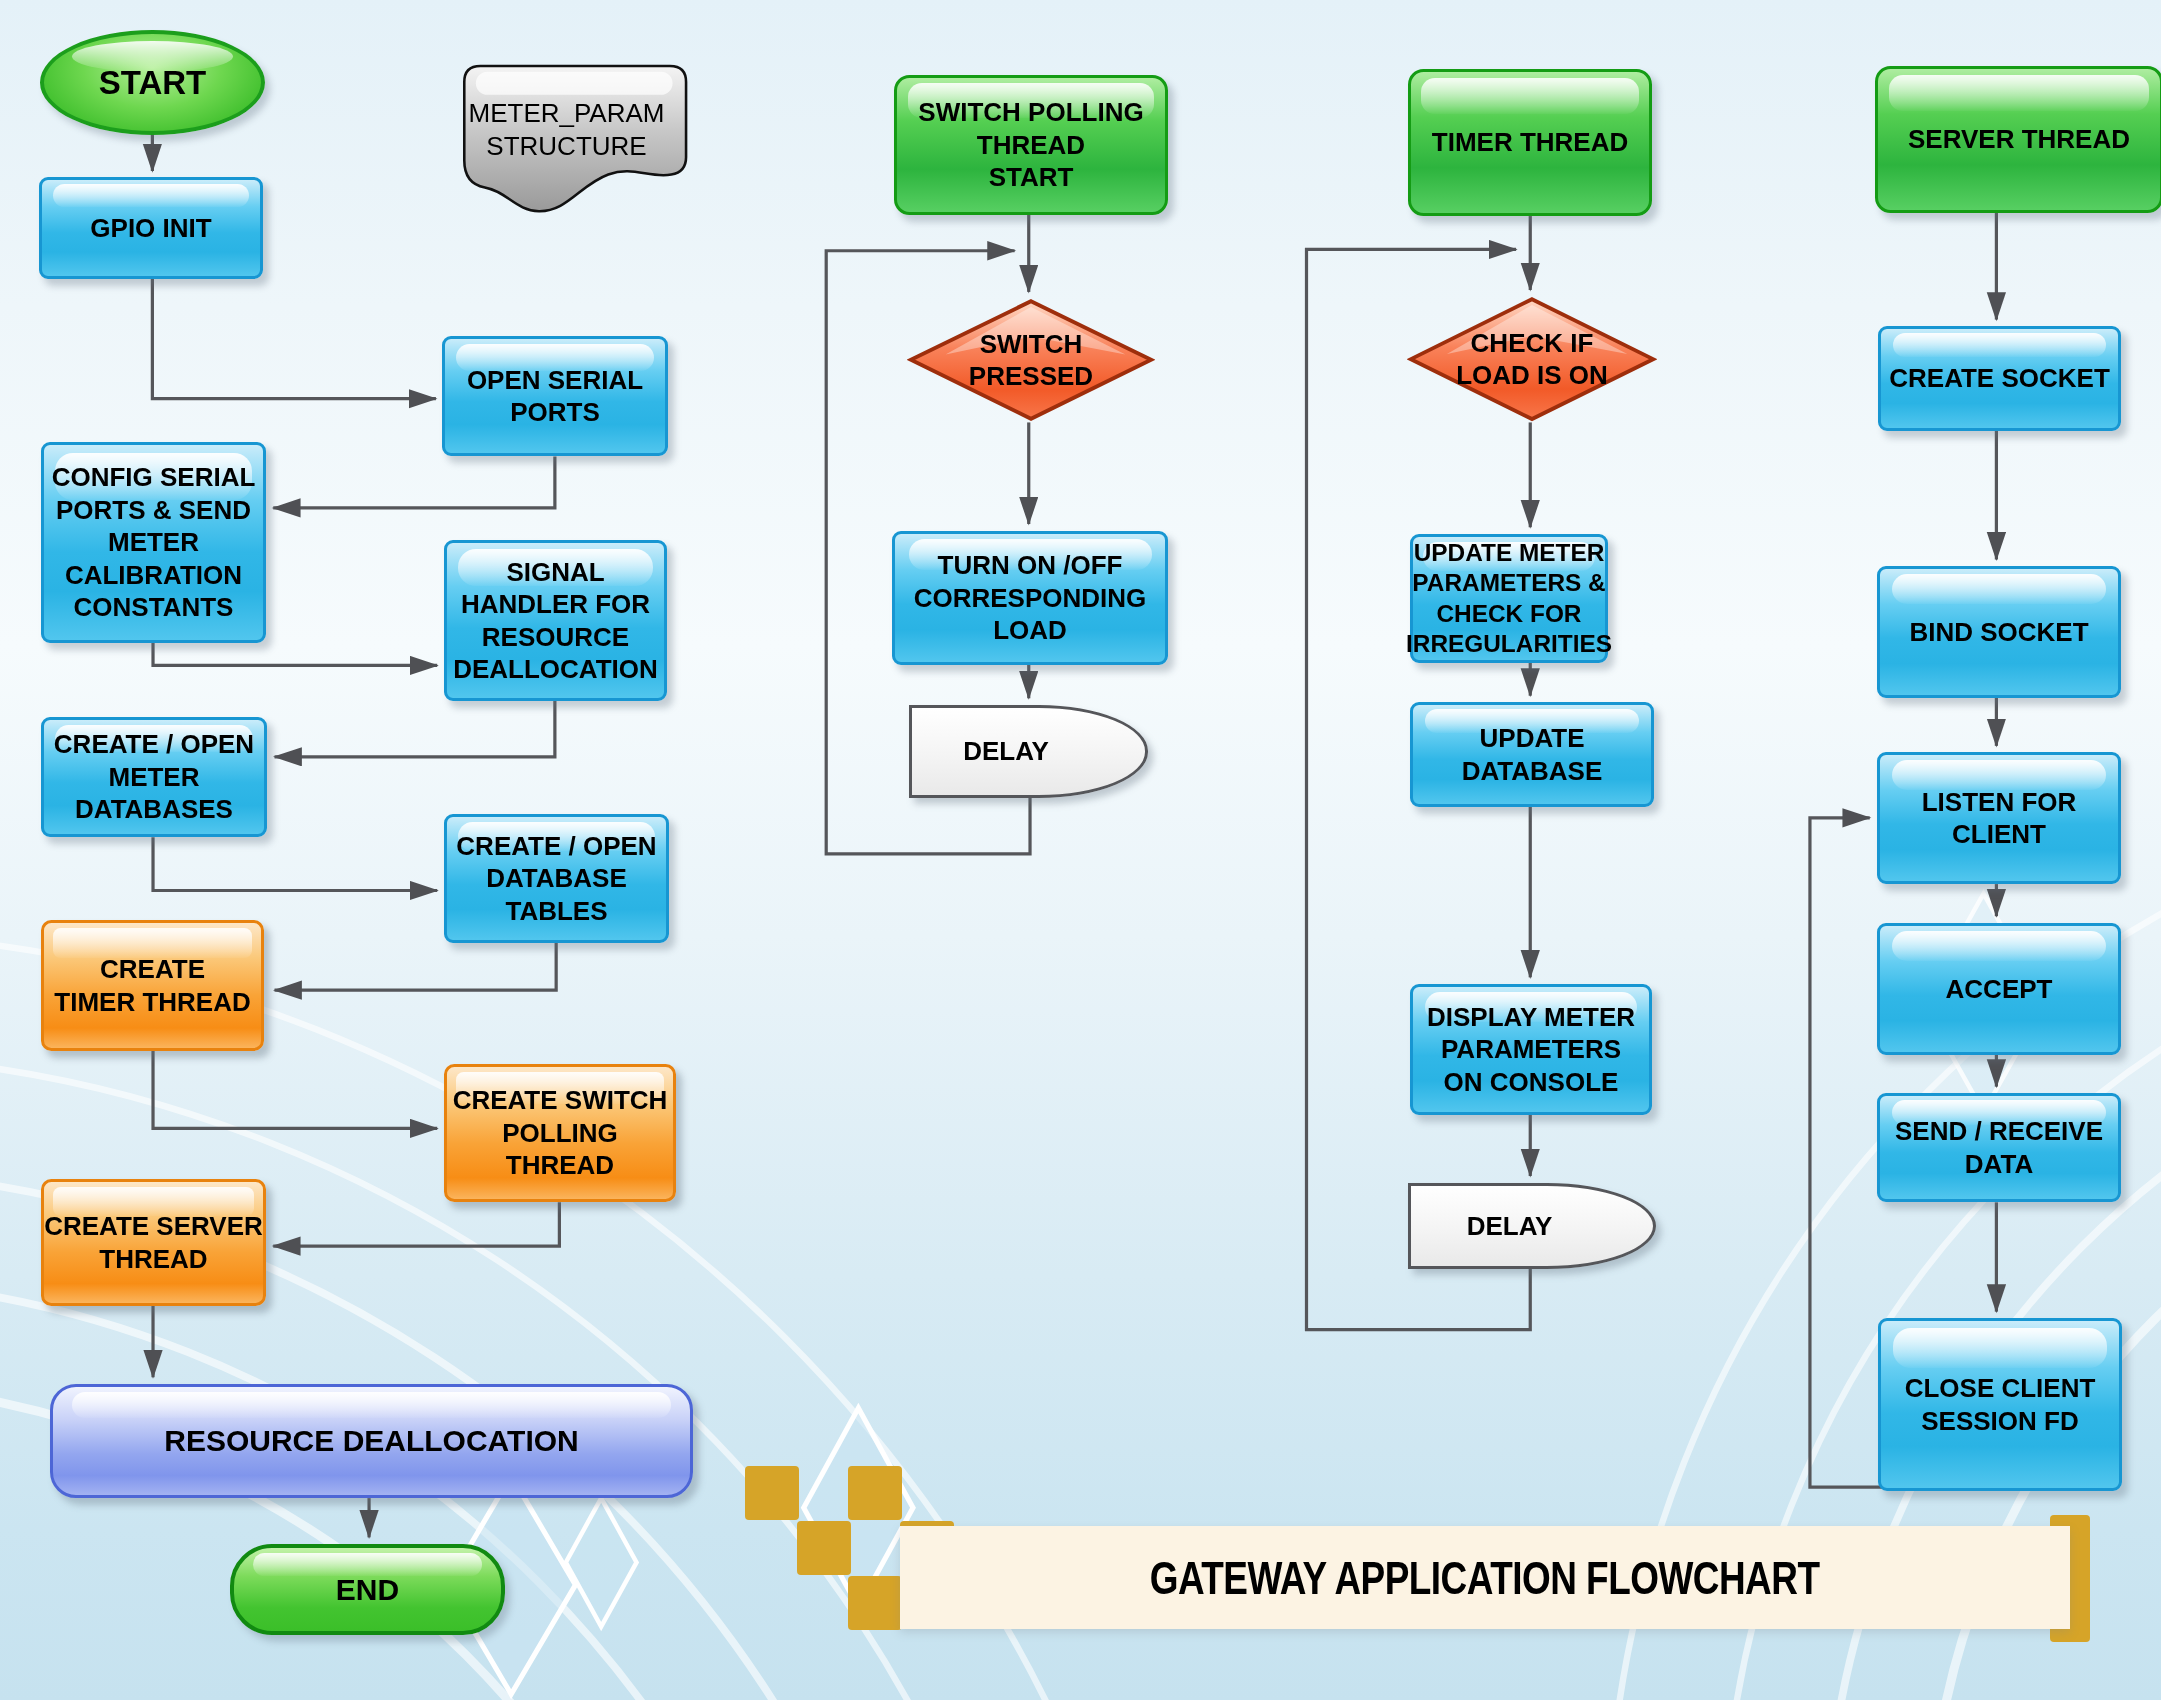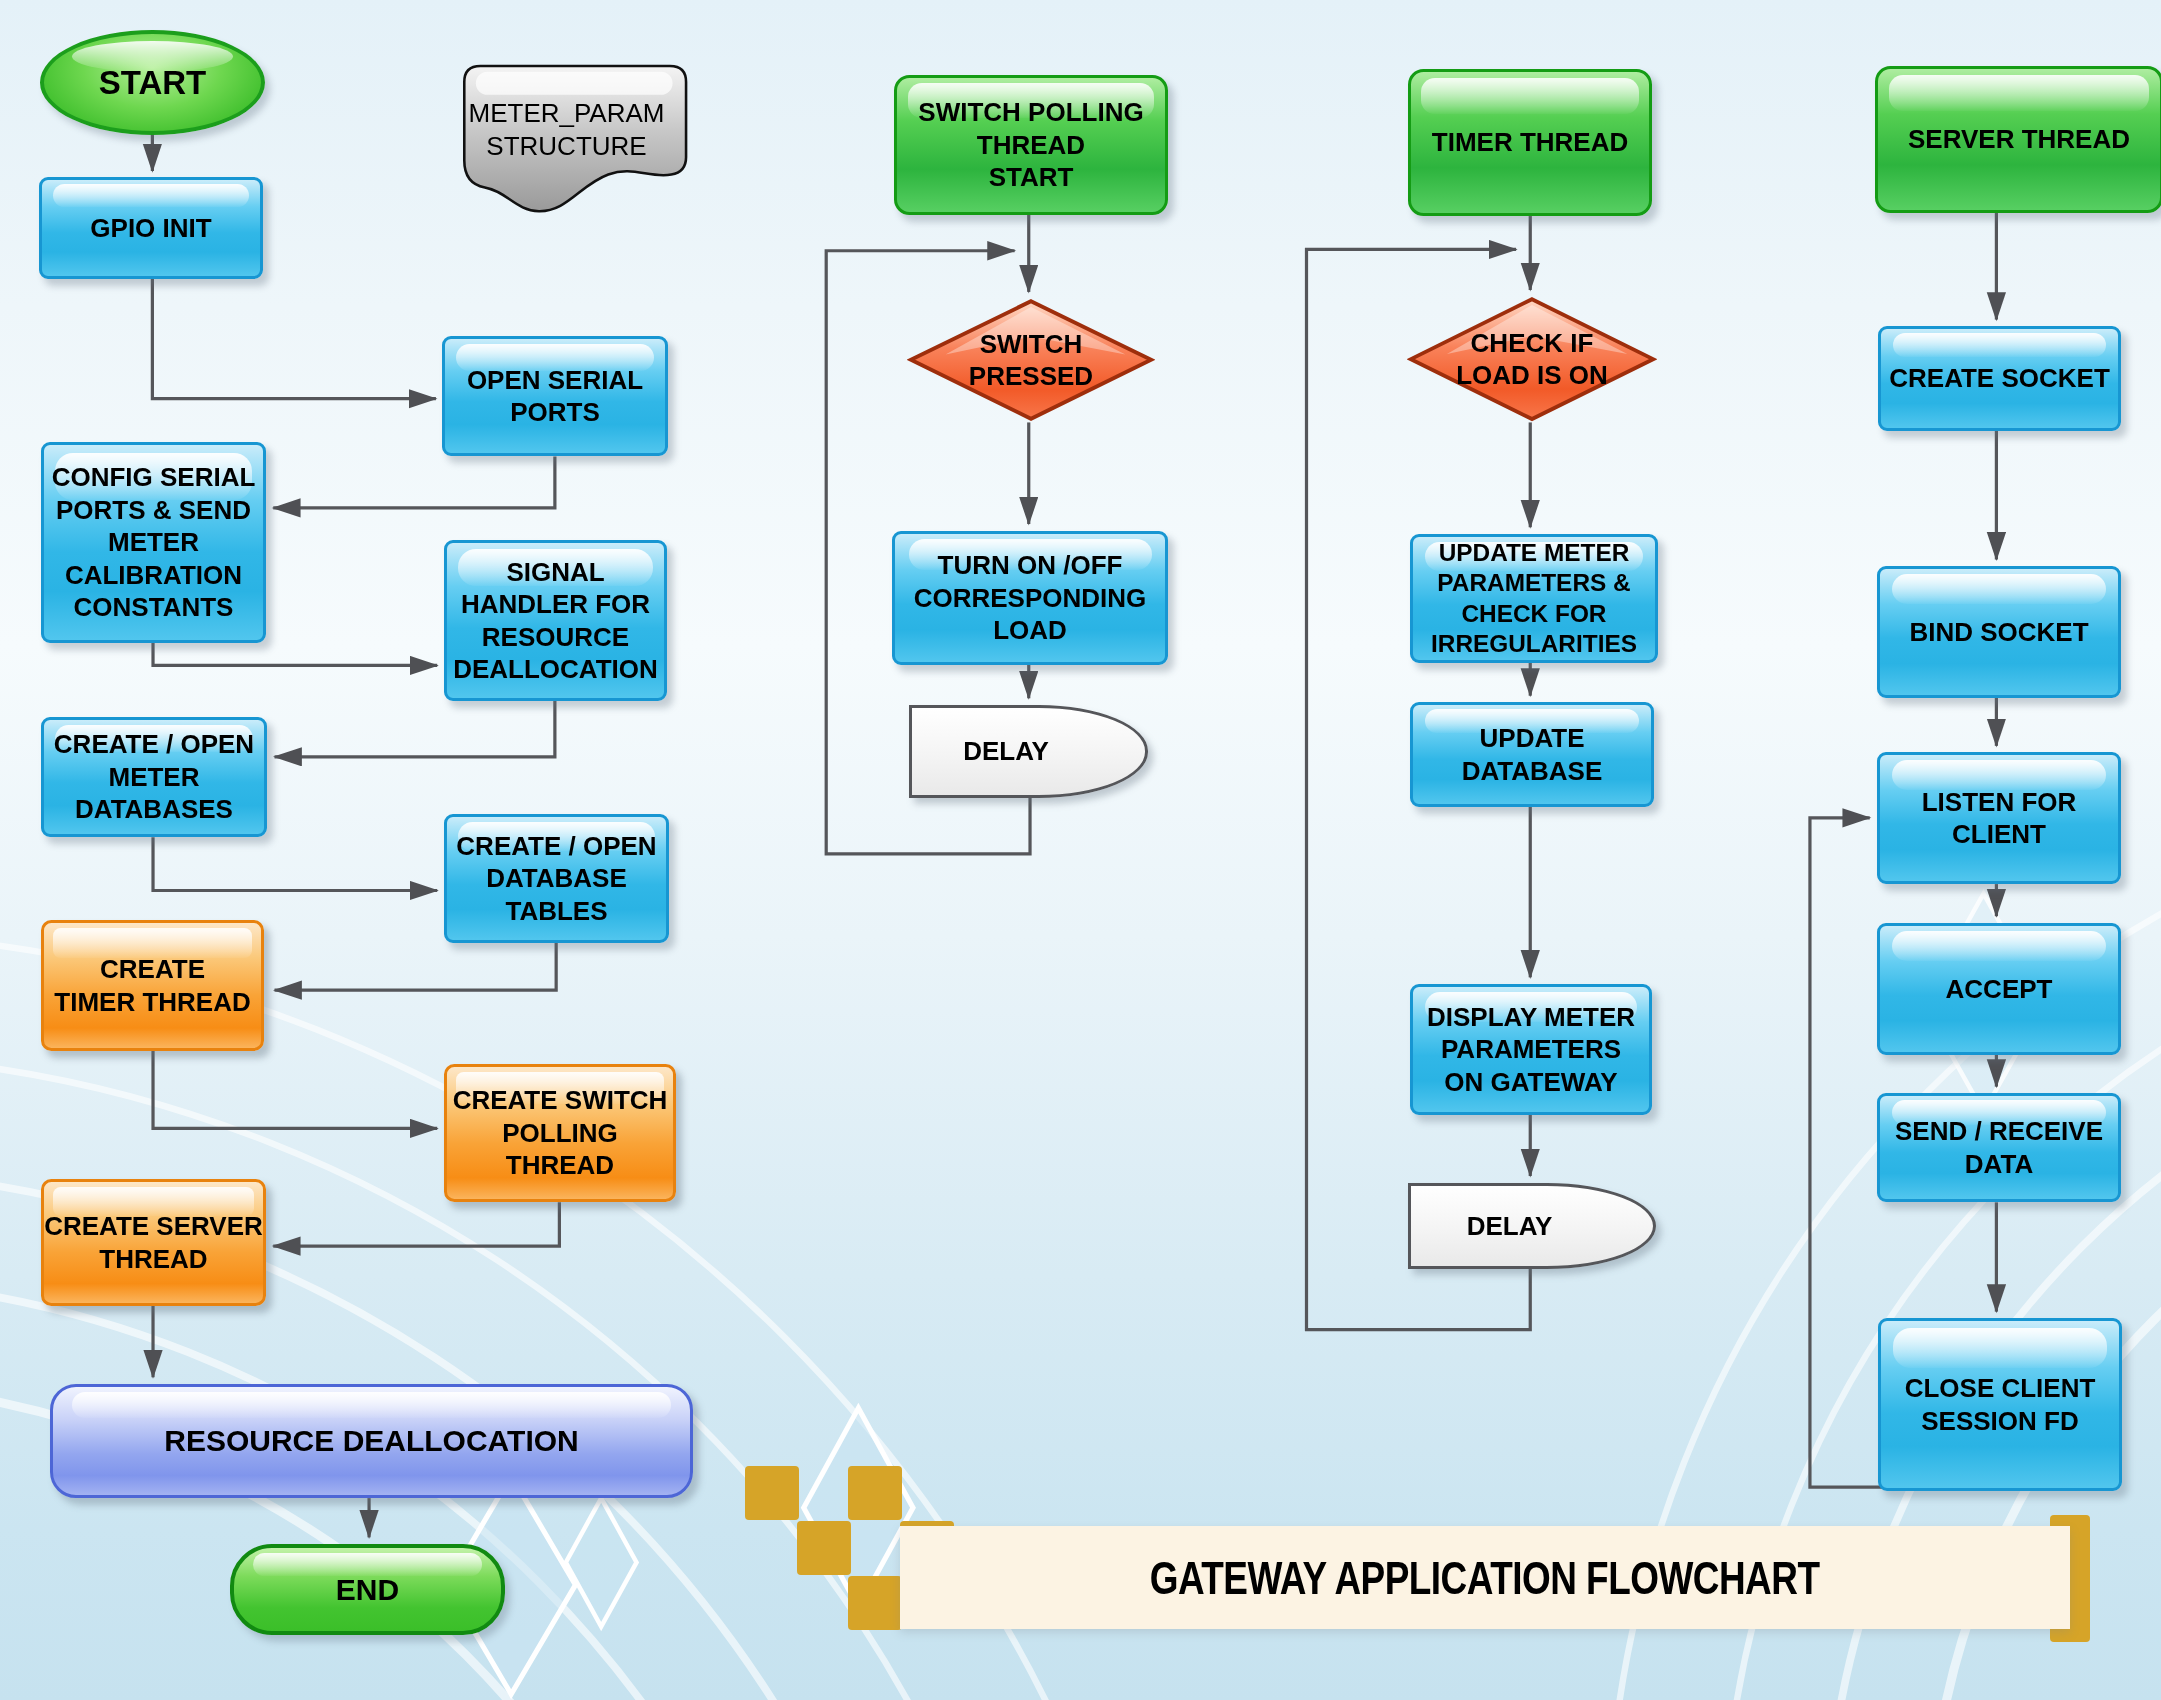--- a/index.html
+++ b/index.html
@@ -259,36 +259,36 @@
             <stop offset="1" stop-color="#f8764a"></stop>
         </linearGradient>
       </defs>
       <polygon points="194,5 382,98 194,191 6,98" fill="url(#dg2)" stroke="#9e2e0c" stroke-width="6"></polygon>
       <polygon points="194,14 342,90 194,62 62,90" fill="rgba(255,255,255,.35)"></polygon>
     </svg>
     <div class="label">CHECK IF
 LOAD IS ON</div>
   </div>
 
-  <div class="node blue" style="left:1410px;top:534px;width:248px;height:129px">
+  <div class="node blue" style="left:1410px;top:534px;width:198px;height:129px">
     <div class="label" style="font-size:24.4px">UPDATE METER
 PARAMETERS &amp;
 CHECK FOR
 IRREGULARITIES</div>
   </div>
 
   <div class="node blue" style="left:1410px;top:702px;width:244px;height:105px">
     <div class="label">UPDATE
 DATABASE</div>
   </div>
 
   <div class="node blue" style="left:1410px;top:984px;width:242px;height:131px">
     <div class="label">DISPLAY METER
 PARAMETERS
-ON GATEWAY</div>
+ON CONSOLE</div>
   </div>
 
   <div class="node delay" style="left:1408px;top:1183px;width:248px;height:86px;
        border-top-right-radius:109px 43px;border-bottom-right-radius:109px 43px;">
     <div class="label">DELAY</div>
   </div>
 
   <div class="node greenbox" style="left:1875px;top:66px;width:288px;height:147px">
     <div class="label">SERVER THREAD</div>
   </div>

